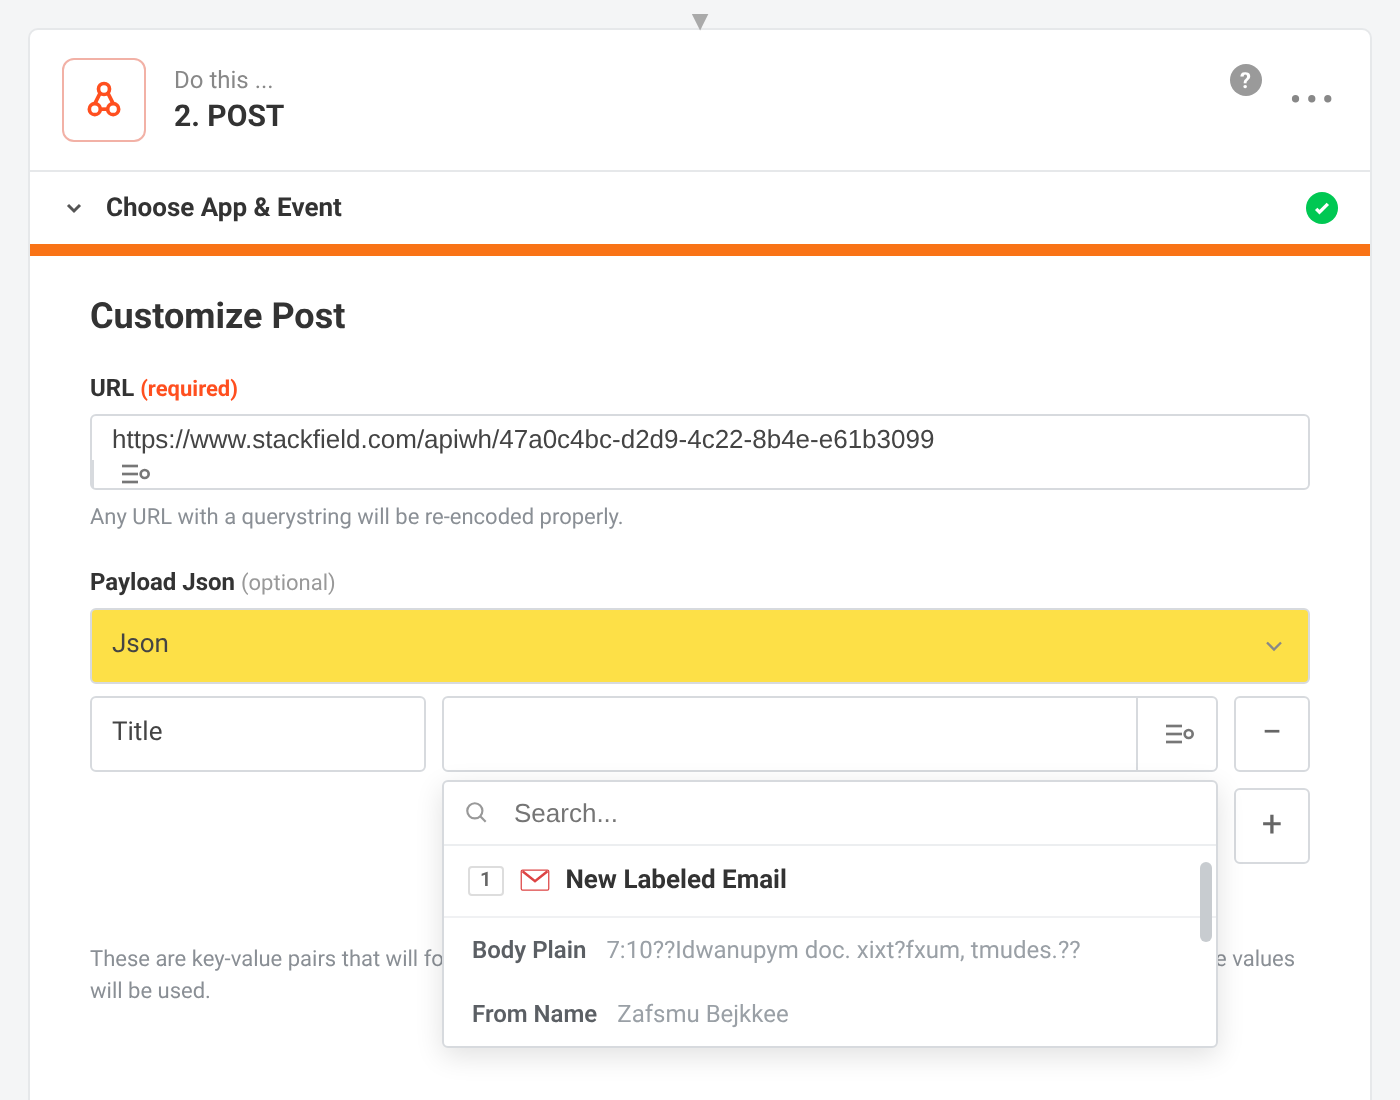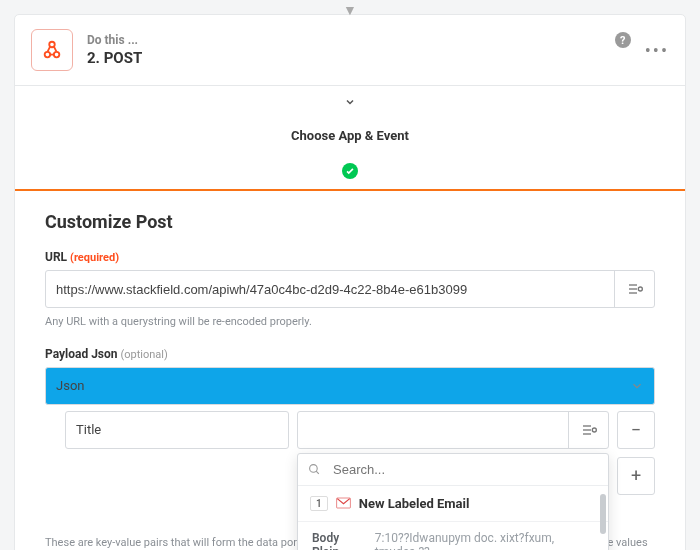--- a/index.html
+++ b/index.html
@@ -38,41 +38,40 @@
     height: 42px;
     border: 1px solid #f2b1a6;
     border-radius: 6px;
     display: flex;
     align-items: center;
     justify-content: center;
     color: #ff4f1f;
     margin-right: 14px;
   }
   .head-text { flex: 1; }
-  .do-this { font-size: 12px; color: #888; font-weight: bold; }
+  .do-this { font-size: 12px; color: #888; }
   .step-title { font-size: 15px; font-weight: 700; color: #333; margin-top: 2px;}
   .head-actions { display: flex; align-items: center; gap: 14px; color: #777; }
   .help-icon {
     width: 16px; height: 16px; border-radius: 50%;
     background: #9a9a9a; color: #fff; font-size: 11px;
     display: flex; align-items: center; justify-content: center;
     font-weight: 700;
     margin-bottom: 20px;
   }
   .more-icon { font-size: 18px; letter-spacing: 2px; color: #888; cursor: pointer; }
   
   .choose-row {
     border-top: 1px solid #e6e8ea;
-    border-bottom: 2px solid #f97316;
+    border-bottom: 6px solid #f97316;
     padding: 10px 16px;
     display: flex;
     align-items: center;
-    gap: 20px;
+    gap: 10px;
     cursor: pointer;
-    flex-direction: column;
   }
   .choose-label { font-weight: 700; font-size: 13px; flex: 1; }
   .check-badge {
     width: 16px; height: 16px; border-radius: 50%;
     background: #00c853; display: flex; align-items: center; justify-content: center;
   }
   
   .body {
     padding: 20px 30px 40px 30px;
   }
@@ -85,20 +84,21 @@
   .req { color: #ff4f1f; font-weight: 700; font-size: 11px; }
   .opt { color: #999; font-weight: 400; font-size: 11px; }
   .input-row {
     display: flex;
     border: 1px solid #d7dade;
     border-radius: 3px;
     background: #fff;
     height: 38px;
     align-items: stretch;
     margin-bottom: 6px;
+    flex-direction: column;
   }
   .input-row .txt {
     flex: 1;
     border: none;
     outline: none;
     padding: 0 10px;
     font-size: 13px;
     color: #444;
     background: transparent;
   }
@@ -109,21 +109,21 @@
     align-items: center;
     justify-content: center;
     color: #777;
     cursor: pointer;
   }
   .hint { font-size: 11px; color: #8a8f95; margin-bottom: 16px; line-height: 1.5; }
   .select-row {
     display: flex;
     border: 1px solid #d7dade;
     border-radius: 3px;
-    background: #0ea5e9;
+    background: #fde047;
     height: 38px;
     align-items: center;
     justify-content: space-between;
     padding: 0 10px;
     margin-bottom: 6px;
     cursor: pointer;
   }
   .select-row .val { font-size: 13px; color: #444; }
   .select-row .caret { color: #888; }
   
@@ -137,21 +137,21 @@
   .kv-box {
     border: 1px solid #d7dade;
     border-radius: 3px;
     height: 38px;
     display: flex;
     align-items: center;
     padding: 0 10px;
     font-size: 13px;
     color: #444;
   }
-  .key-box { width: 224px; margin-left: 20px; }
+  .key-box { width: 168px; }
   .val-wrapper { flex: 1; position: relative; }
   .val-input {
     display: flex;
     border: 1px solid #d7dade;
     border-radius: 3px;
     height: 38px;
   }
   .val-input .vt { flex:1; border:none; outline:none; padding:0 10px; font-size:13px; background:transparent;}
   .val-input .addon {
     width: 40px; border-left:1px solid #d7dade;

